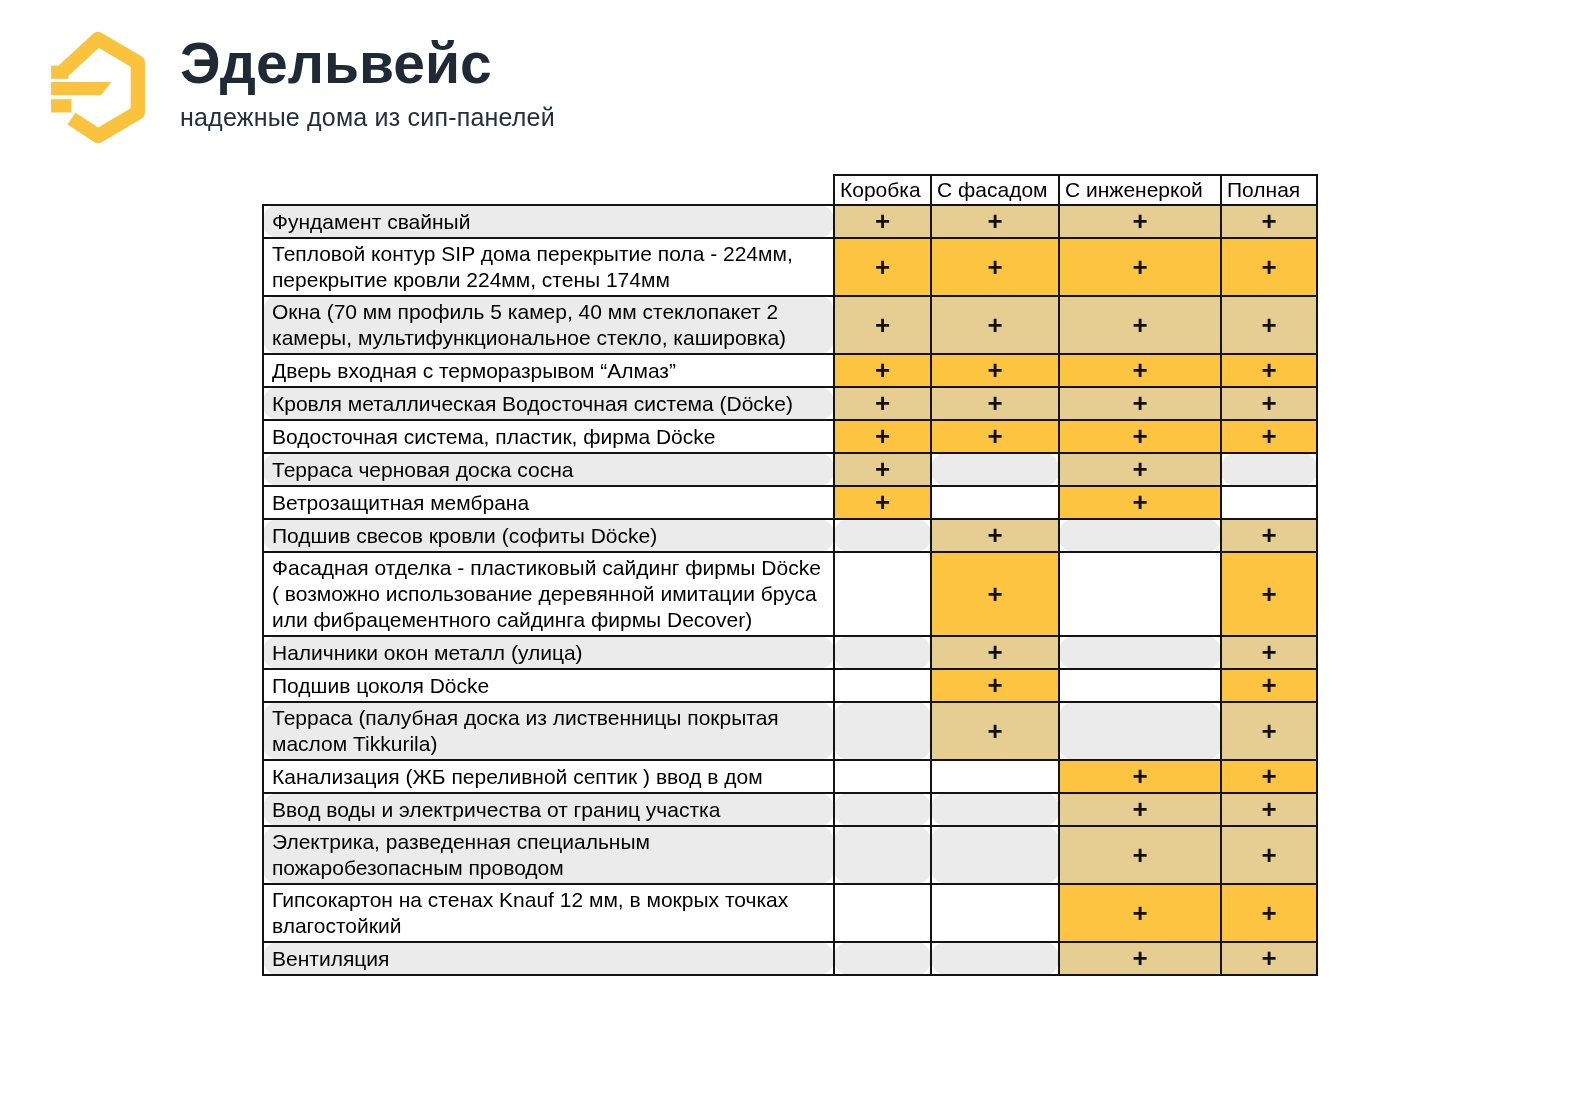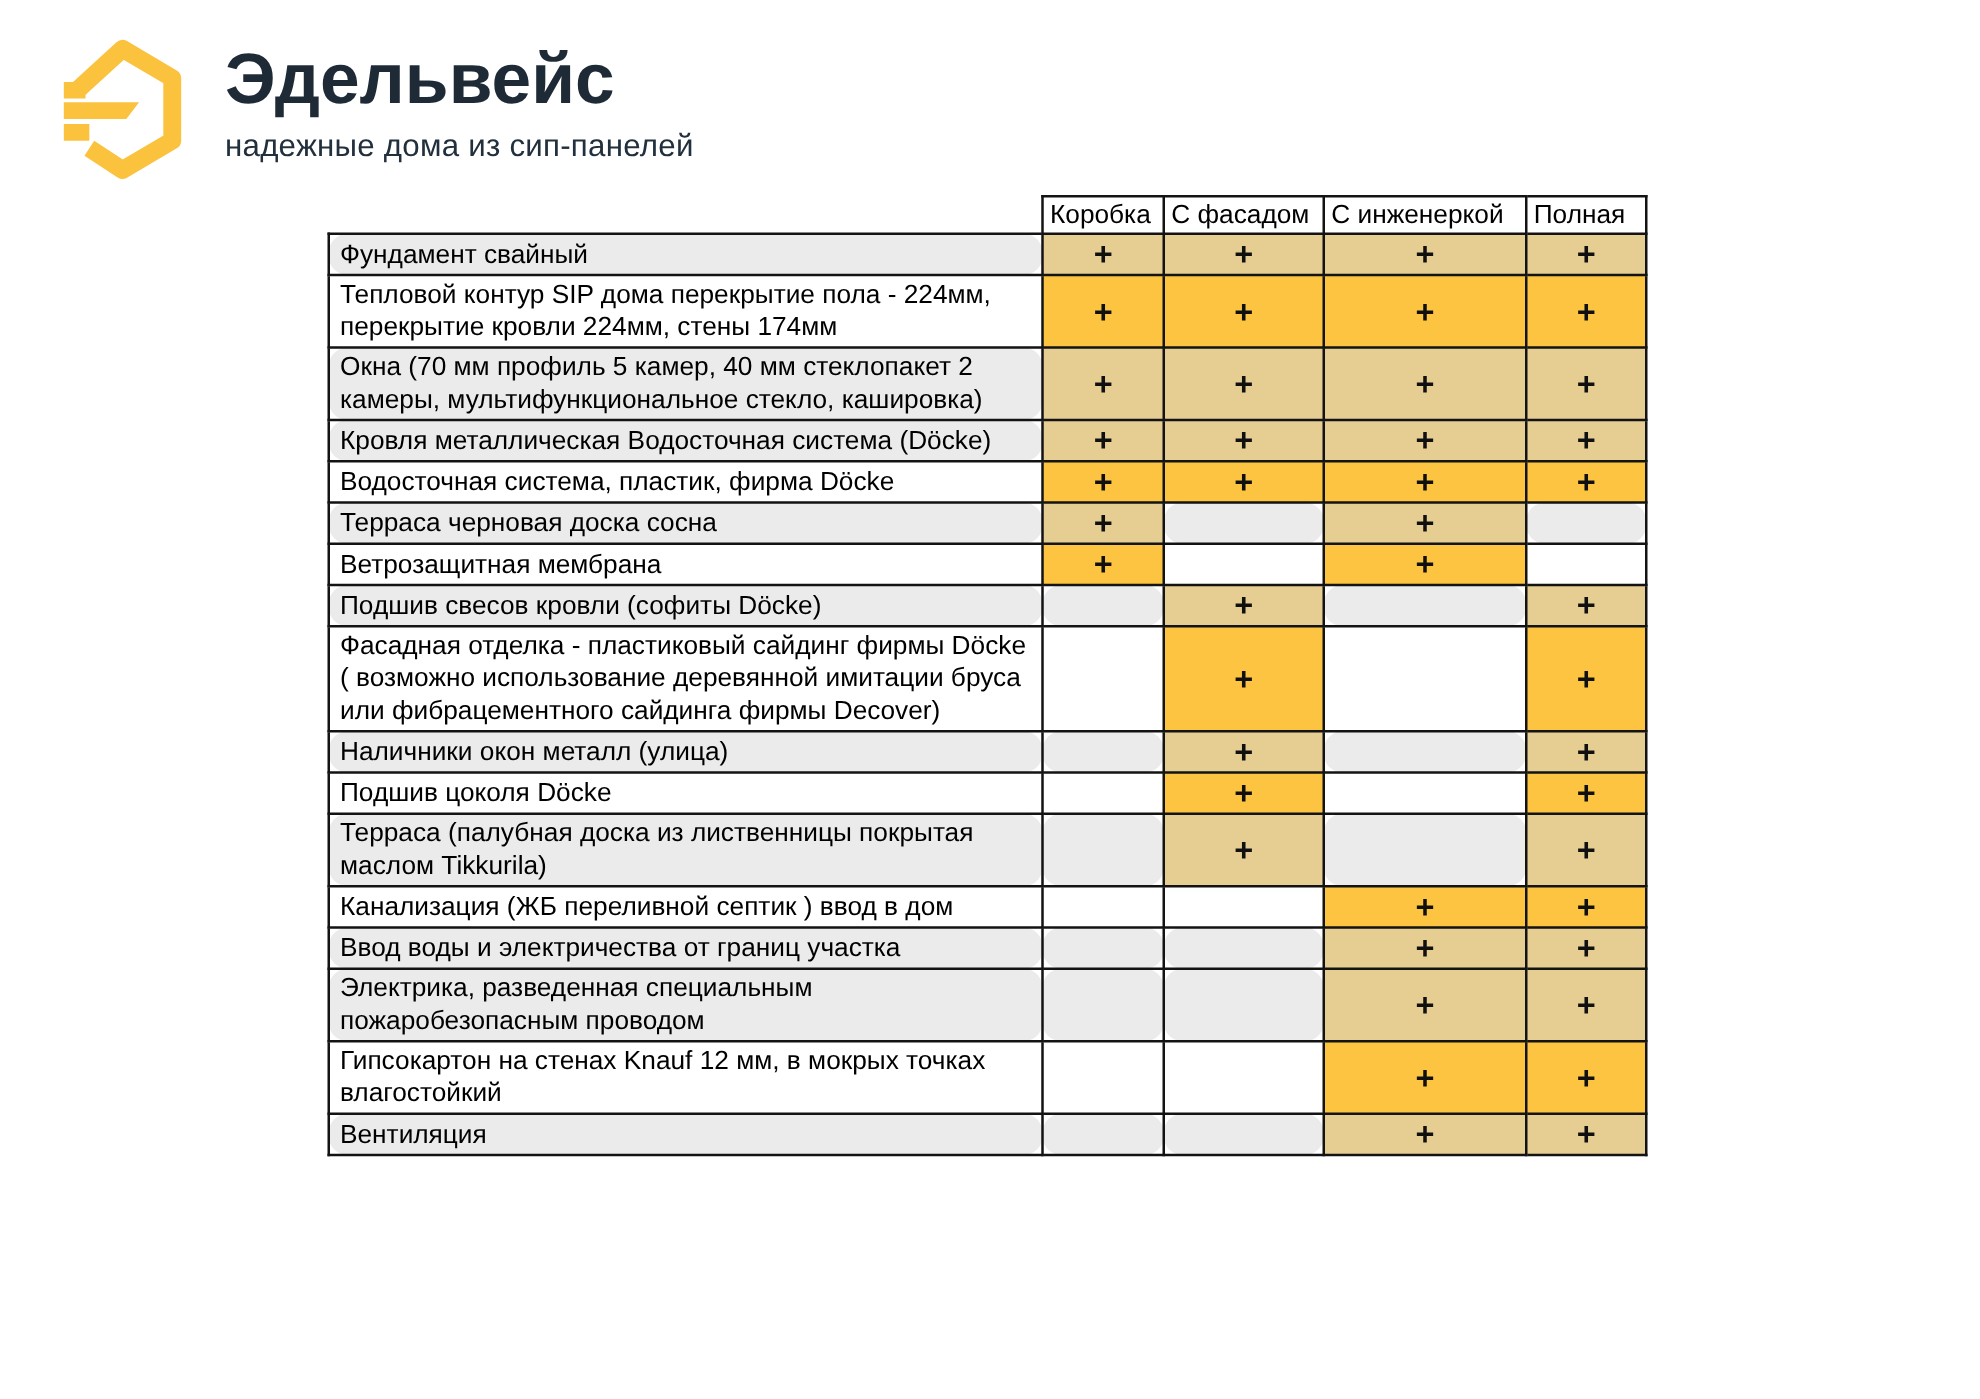--- a/index.html
+++ b/index.html
@@ -12,21 +12,21 @@
 
   
   .brand { position:absolute; left:48px; top:28px; display:flex; align-items:flex-start; }
   .brand-logo { width:100px; height:118px; flex:0 0 auto; }
   .brand-text { margin-left:32px; padding-top:6px; }
   .brand-title { font-size:57px; font-weight:700; color:#1E2A36; line-height:1.05; letter-spacing:0; }
   .brand-tagline { font-size:25px; font-weight:400; color:#22303D; margin-top:9px; letter-spacing:0.2px; }
 
   
   .pkg-table {
-    position:absolute; left:262px; top:156px;
+    position:absolute; left:262px; top:174px;
     border-collapse:collapse; table-layout:fixed;
   }
   .pkg-table th, .pkg-table td { border:2px solid #131313; }
   .pkg-table th.corner { border:none; background:transparent; }
   .pkg-table thead th {
     background:#ffffff; color:#000;
     font-weight:400; font-size:21px; line-height:26px;
     text-align:left; padding:1px 3px 1px 5px;
     white-space:nowrap; overflow:hidden;
   }
@@ -95,20 +95,27 @@
           <td class="mark filled">+</td>
           <td class="mark filled">+</td>
         </tr>
         <tr class="tone-gray">
           <td class="label">Окна (70 мм профиль 5 камер, 40 мм стеклопакет 2 камеры, мультифункциональное стекло, кашировка)</td>
           <td class="mark filled">+</td>
           <td class="mark filled">+</td>
           <td class="mark filled">+</td>
           <td class="mark filled">+</td>
         </tr>
+        <tr class="tone-white">
+          <td class="label">Дверь входная с терморазрывом “Алмаз”</td>
+          <td class="mark filled">+</td>
+          <td class="mark filled">+</td>
+          <td class="mark filled">+</td>
+          <td class="mark filled">+</td>
+        </tr>
         <tr class="tone-gray">
           <td class="label">Кровля металлическая Водосточная система (Döcke)</td>
           <td class="mark filled">+</td>
           <td class="mark filled">+</td>
           <td class="mark filled">+</td>
           <td class="mark filled">+</td>
         </tr>
         <tr class="tone-white">
           <td class="label">Водосточная система, пластик, фирма Döcke</td>
           <td class="mark filled">+</td>

